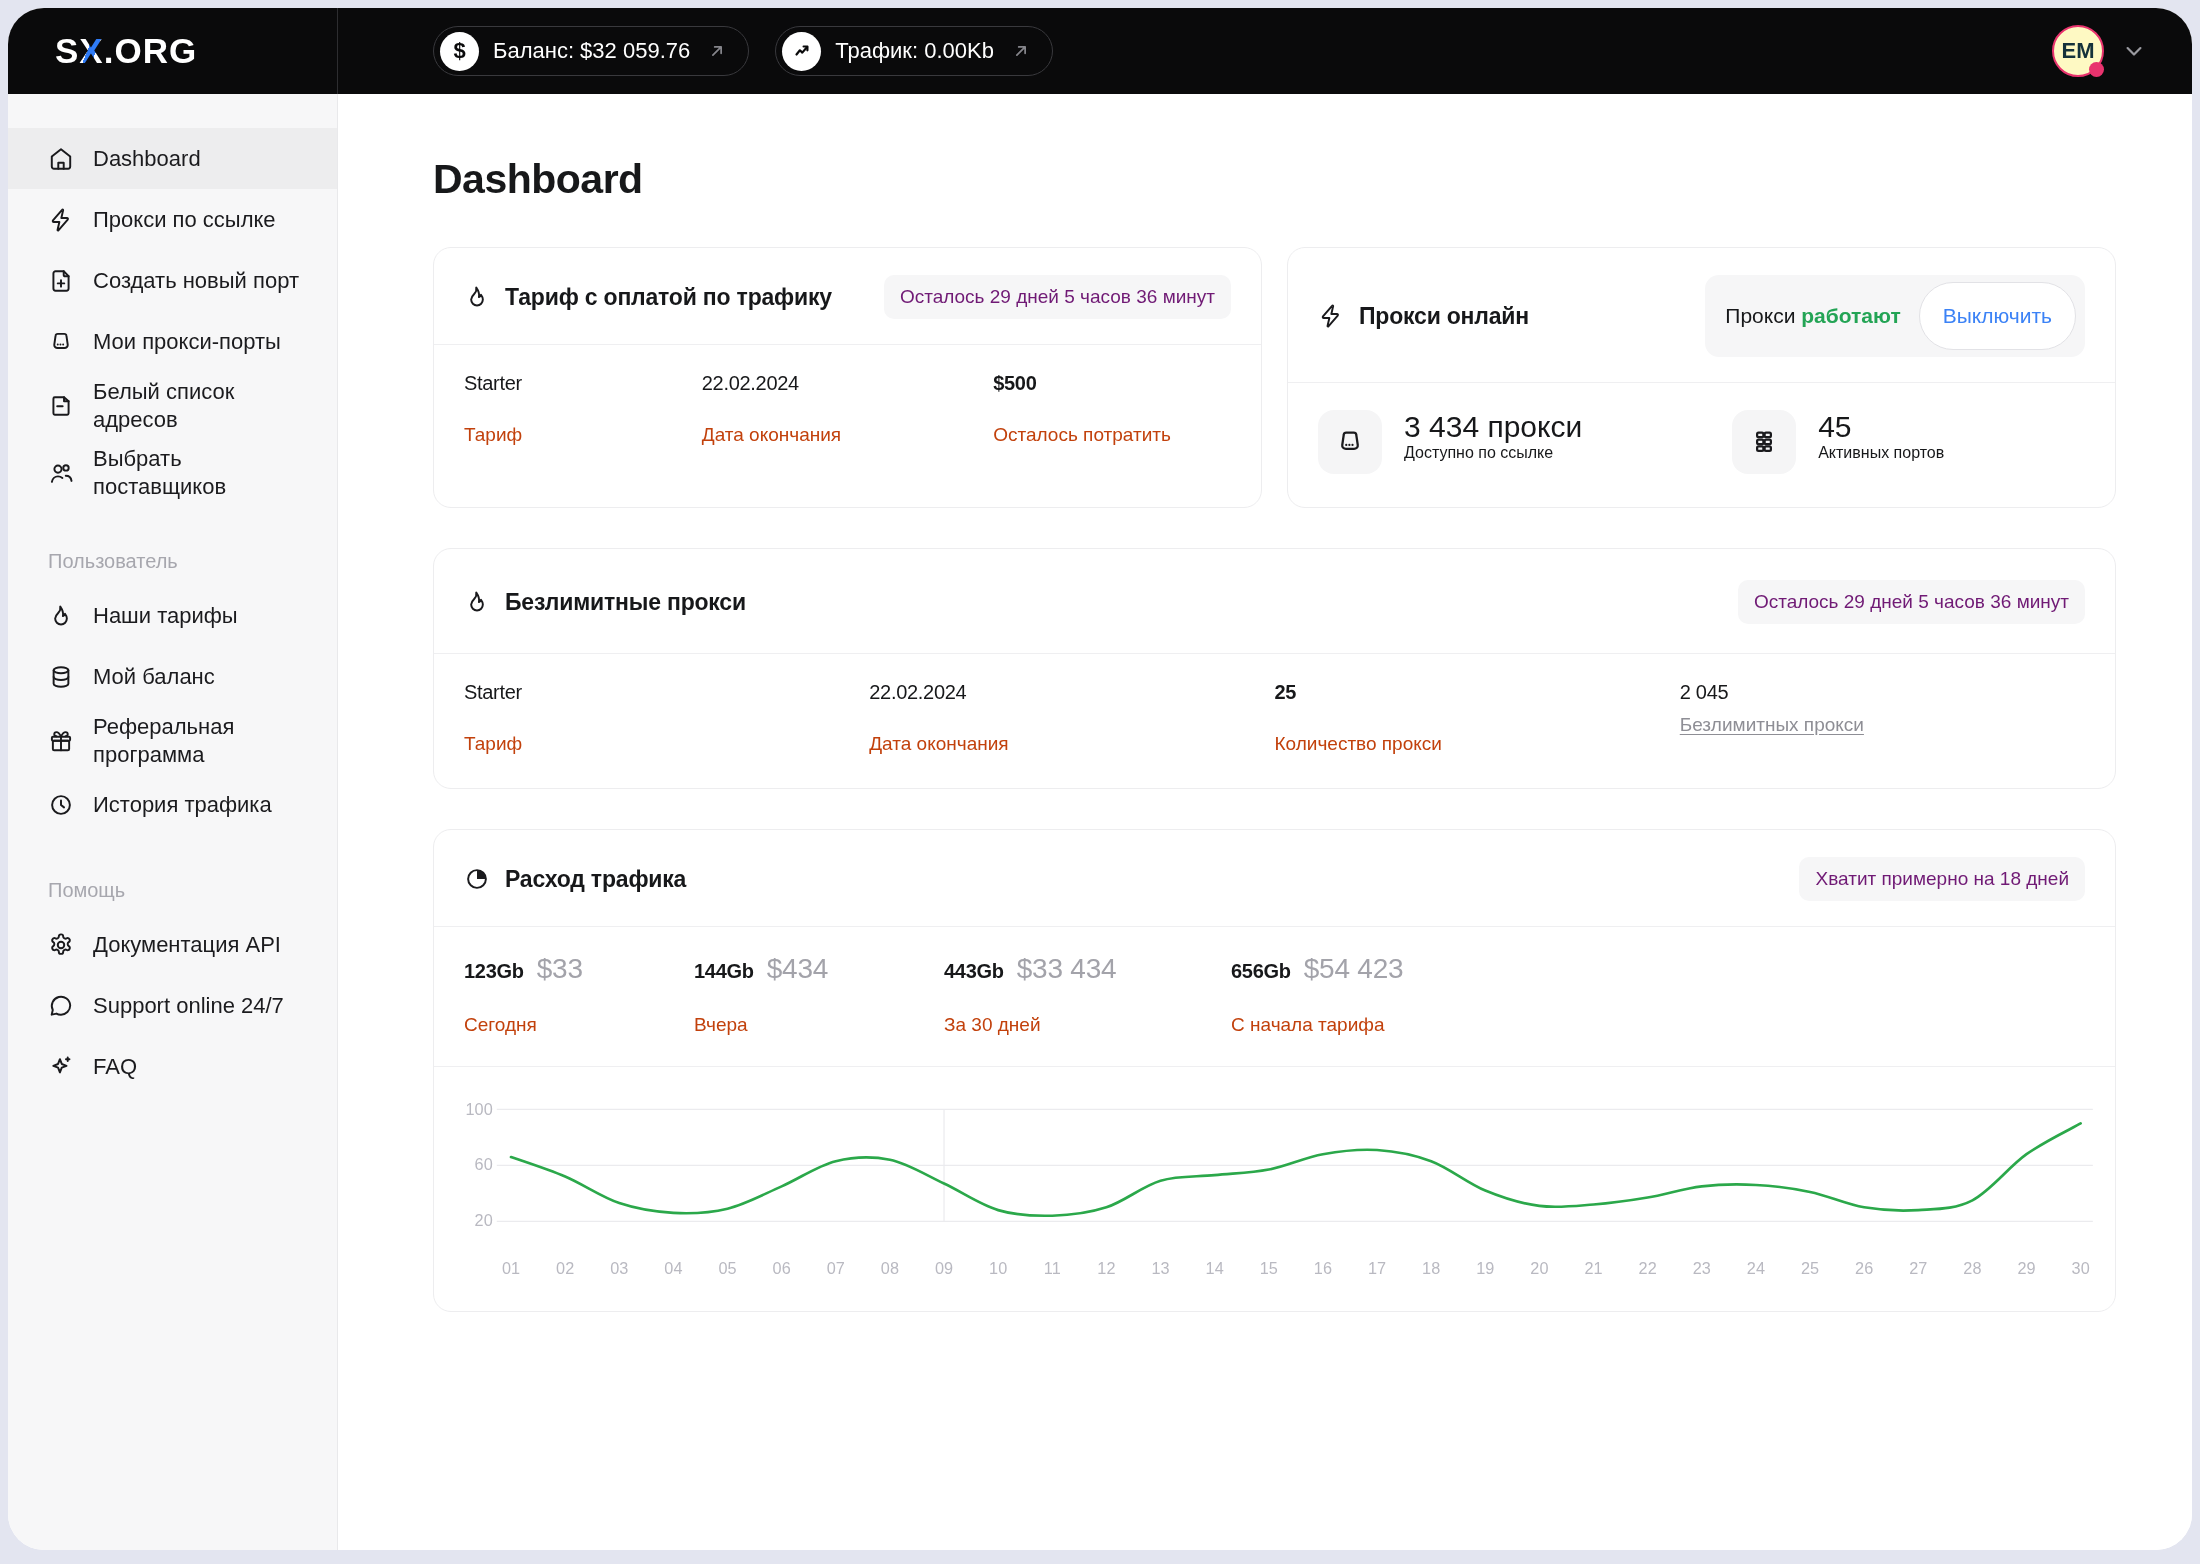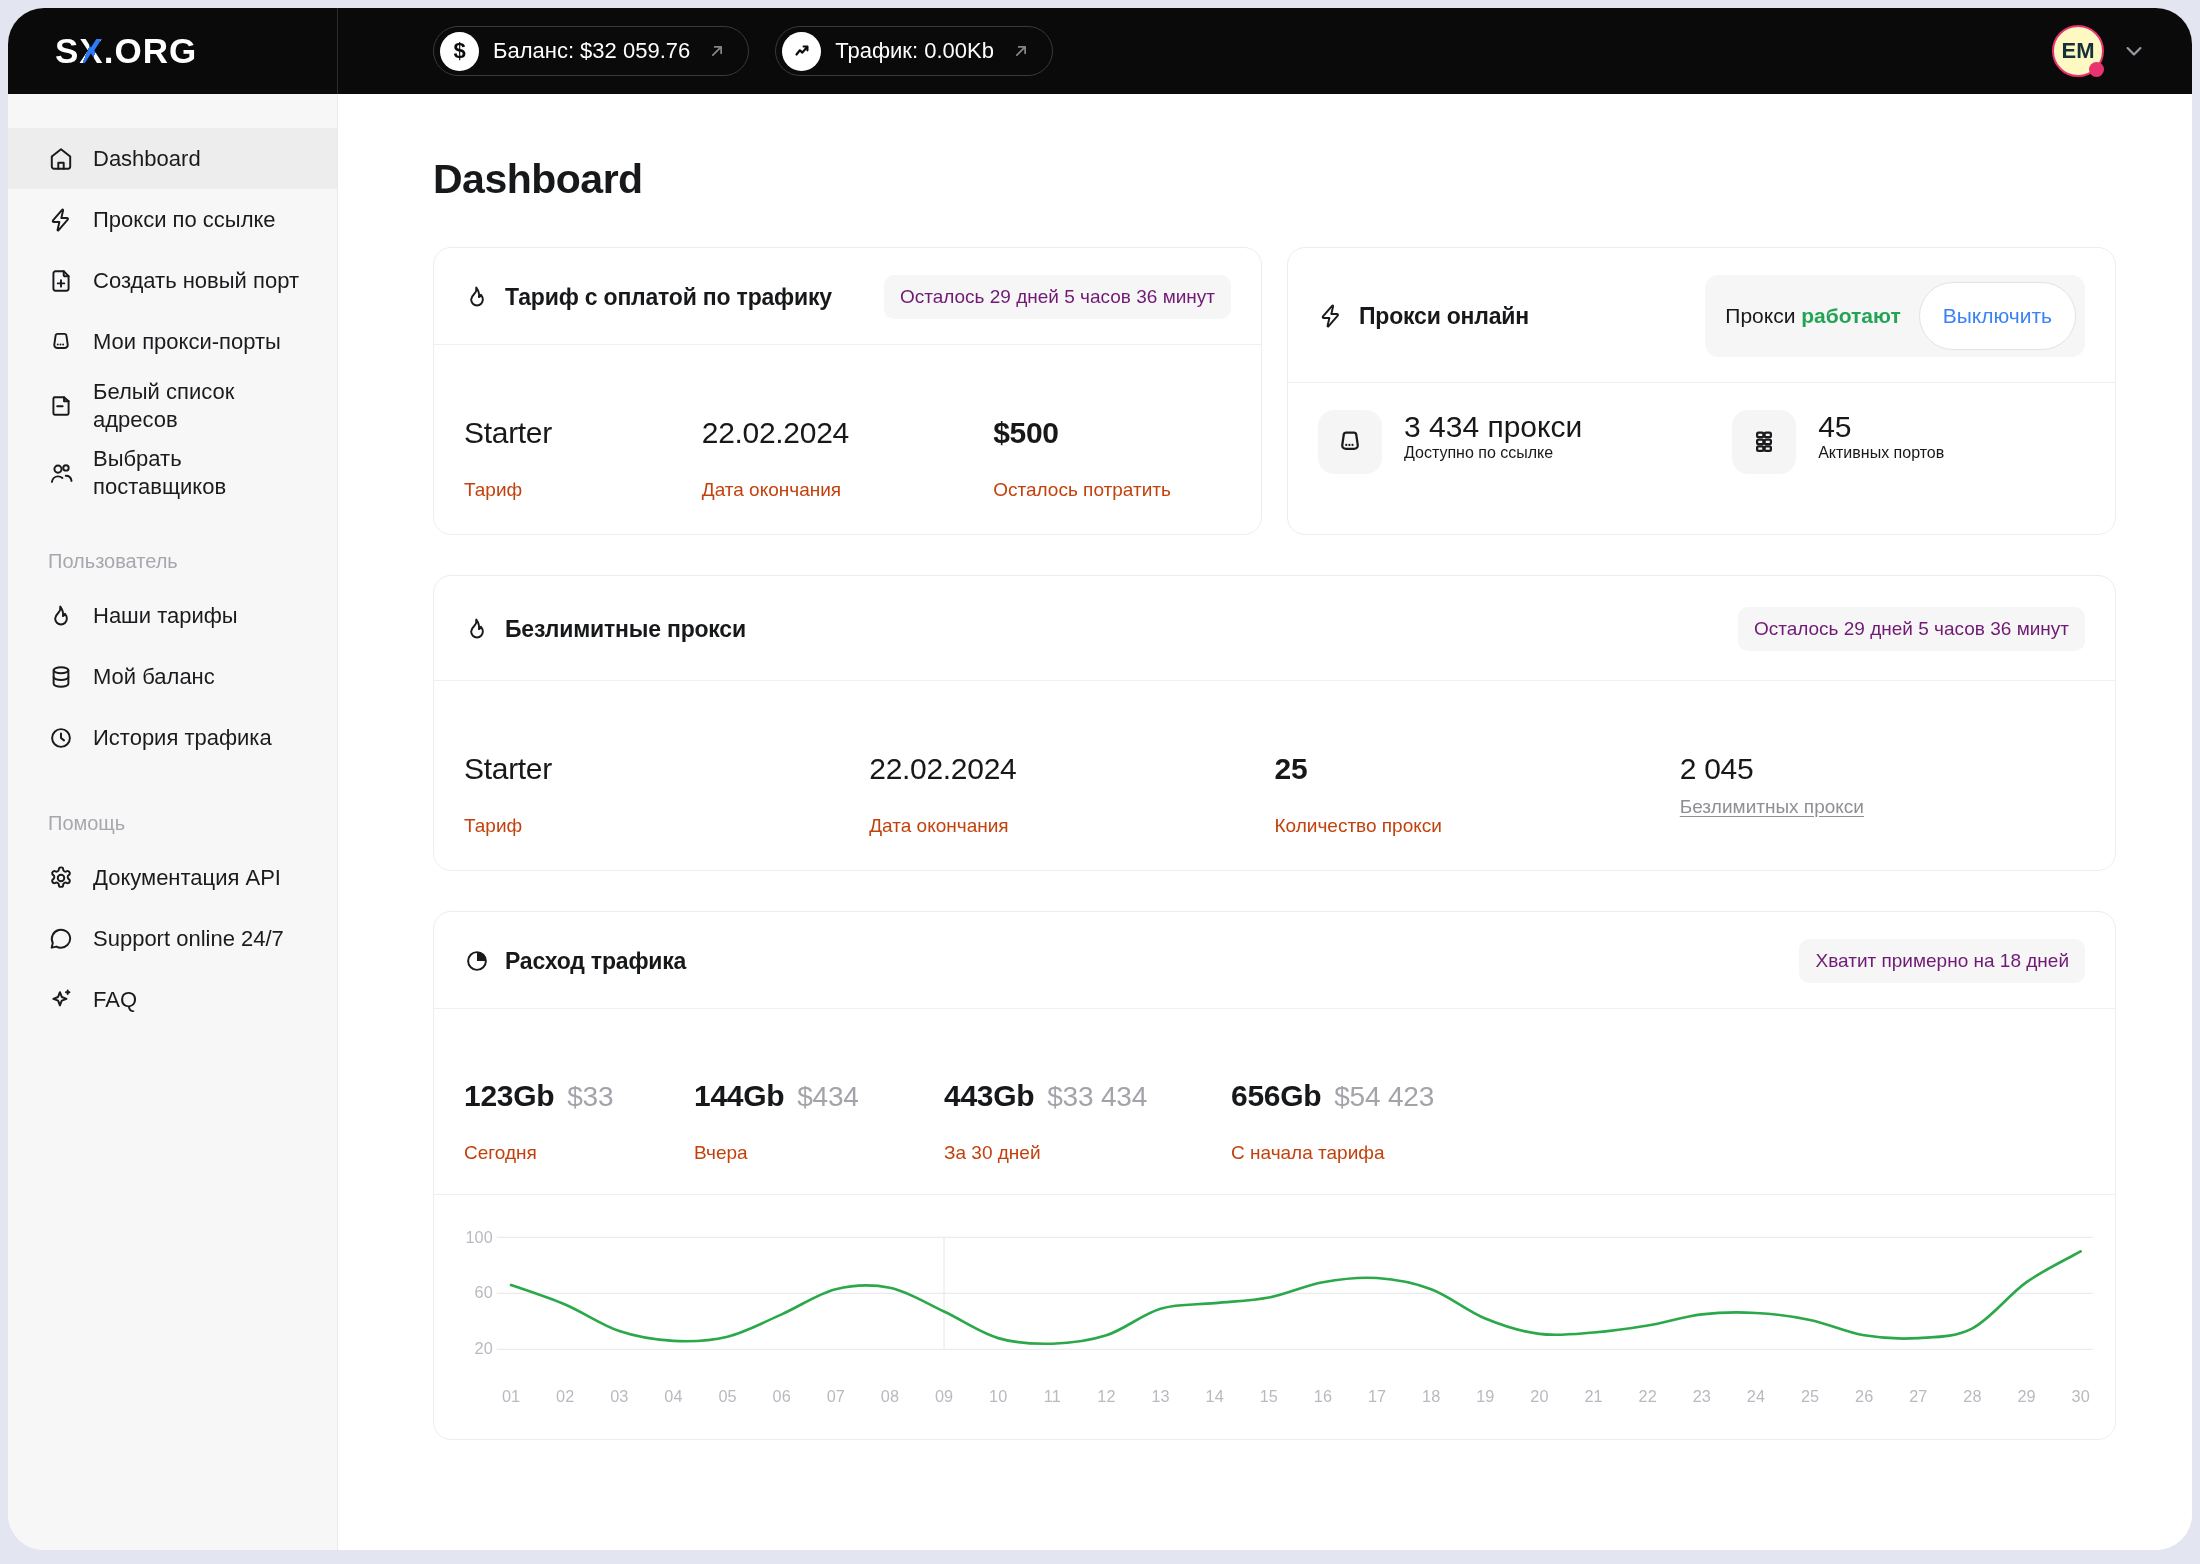--- a/index.html
+++ b/index.html
@@ -51,21 +51,21 @@
   .badge { margin-left:auto; background:#f6f6f7; border-radius:10px; padding:11px 16px;
            font-size:19px; color:#701a75; white-space:nowrap; }
   .status-pill { margin-left:auto; background:#f6f6f7; border-radius:14px; padding:7px 9px 7px 20px;
                  display:flex; align-items:center; gap:18px; font-size:21px; }
   .status-pill .on { color:#23a455; font-weight:600; }
   .btn-off { background:#ffffff; border:1px solid #e2e2e6; border-radius:999px; padding:21px 23px;
              font-size:21px; color:#3b82f6; font-family:Liberation Sans, sans-serif; cursor:pointer; }
 
   .card-body { padding:27px 30px 33px; display:flex; }
   .stat { }
-  .stat .value { font-size:30px; letter-spacing:-0.3px;margin-top:44px; }
+  .stat .value { font-size:20px; letter-spacing:-0.3px; }
   .stat .value.bold { font-weight:700; }
   .stat .value.semi { font-weight:600; }
   .stat .label { font-size:19px; color:#c2410c; margin-top:29px; }
   .stat .link { display:inline-block; font-size:20px; color:#8e8e95; margin-top:10px;
                 text-decoration:underline; text-underline-offset:3px; cursor:pointer; }
   .tariff-body .stat:nth-child(1){ width:31%; } .tariff-body .stat:nth-child(2){ width:38%; }
 
   .icon-stat { display:flex; align-items:flex-start; gap:22px; }
   .icon-box { width:64px; height:64px; border-radius:16px; background:#f5f5f6; display:flex;
               align-items:center; justify-content:center; flex:0 0 64px; }
@@ -185,20 +185,30 @@
           </svg>
         <span>Наши тарифы</span>
       </div>
       <div class="side-item">
         <svg class="ic" width="26" height="26" viewBox="0 0 24 24">
             <ellipse cx="12" cy="5.8" rx="6.8" ry="2.8"></ellipse>
             <path d="M5.2 5.8V12c0 1.5 3 2.8 6.8 2.8s6.8-1.3 6.8-2.8V5.8"></path>
             <path d="M5.2 12v6.2c0 1.5 3 2.8 6.8 2.8s6.8-1.3 6.8-2.8V12"></path>
           </svg>
         <span>Мой баланс</span>
+      </div>
+      <div class="side-item">
+        <svg class="ic" width="26" height="26" viewBox="0 0 24 24">
+            <rect x="4.5" y="11.8" width="15" height="8.7" rx="1.2"></rect>
+            <rect x="3.6" y="8" width="16.8" height="3.8" rx="1"></rect>
+            <path d="M12 8v12.5"></path>
+            <path d="M12 8c-1.2-2.8-2.7-4.2-4.3-4.2a1.9 1.9 0 0 0 0 3.8"></path>
+            <path d="M12 8c1.2-2.8 2.7-4.2 4.3-4.2a1.9 1.9 0 0 1 0 3.8"></path>
+          </svg>
+        <span>Реферальная программа</span>
       </div>
       <div class="side-item">
         <svg class="ic" width="26" height="26" viewBox="0 0 24 24">
             <circle cx="12" cy="12" r="8.2"></circle>
             <path d="M12 7.8V12l2.8 2.2"></path>
           </svg>
         <span>История трафика</span>
       </div>
 
       <div class="side-section">Помощь</div>

